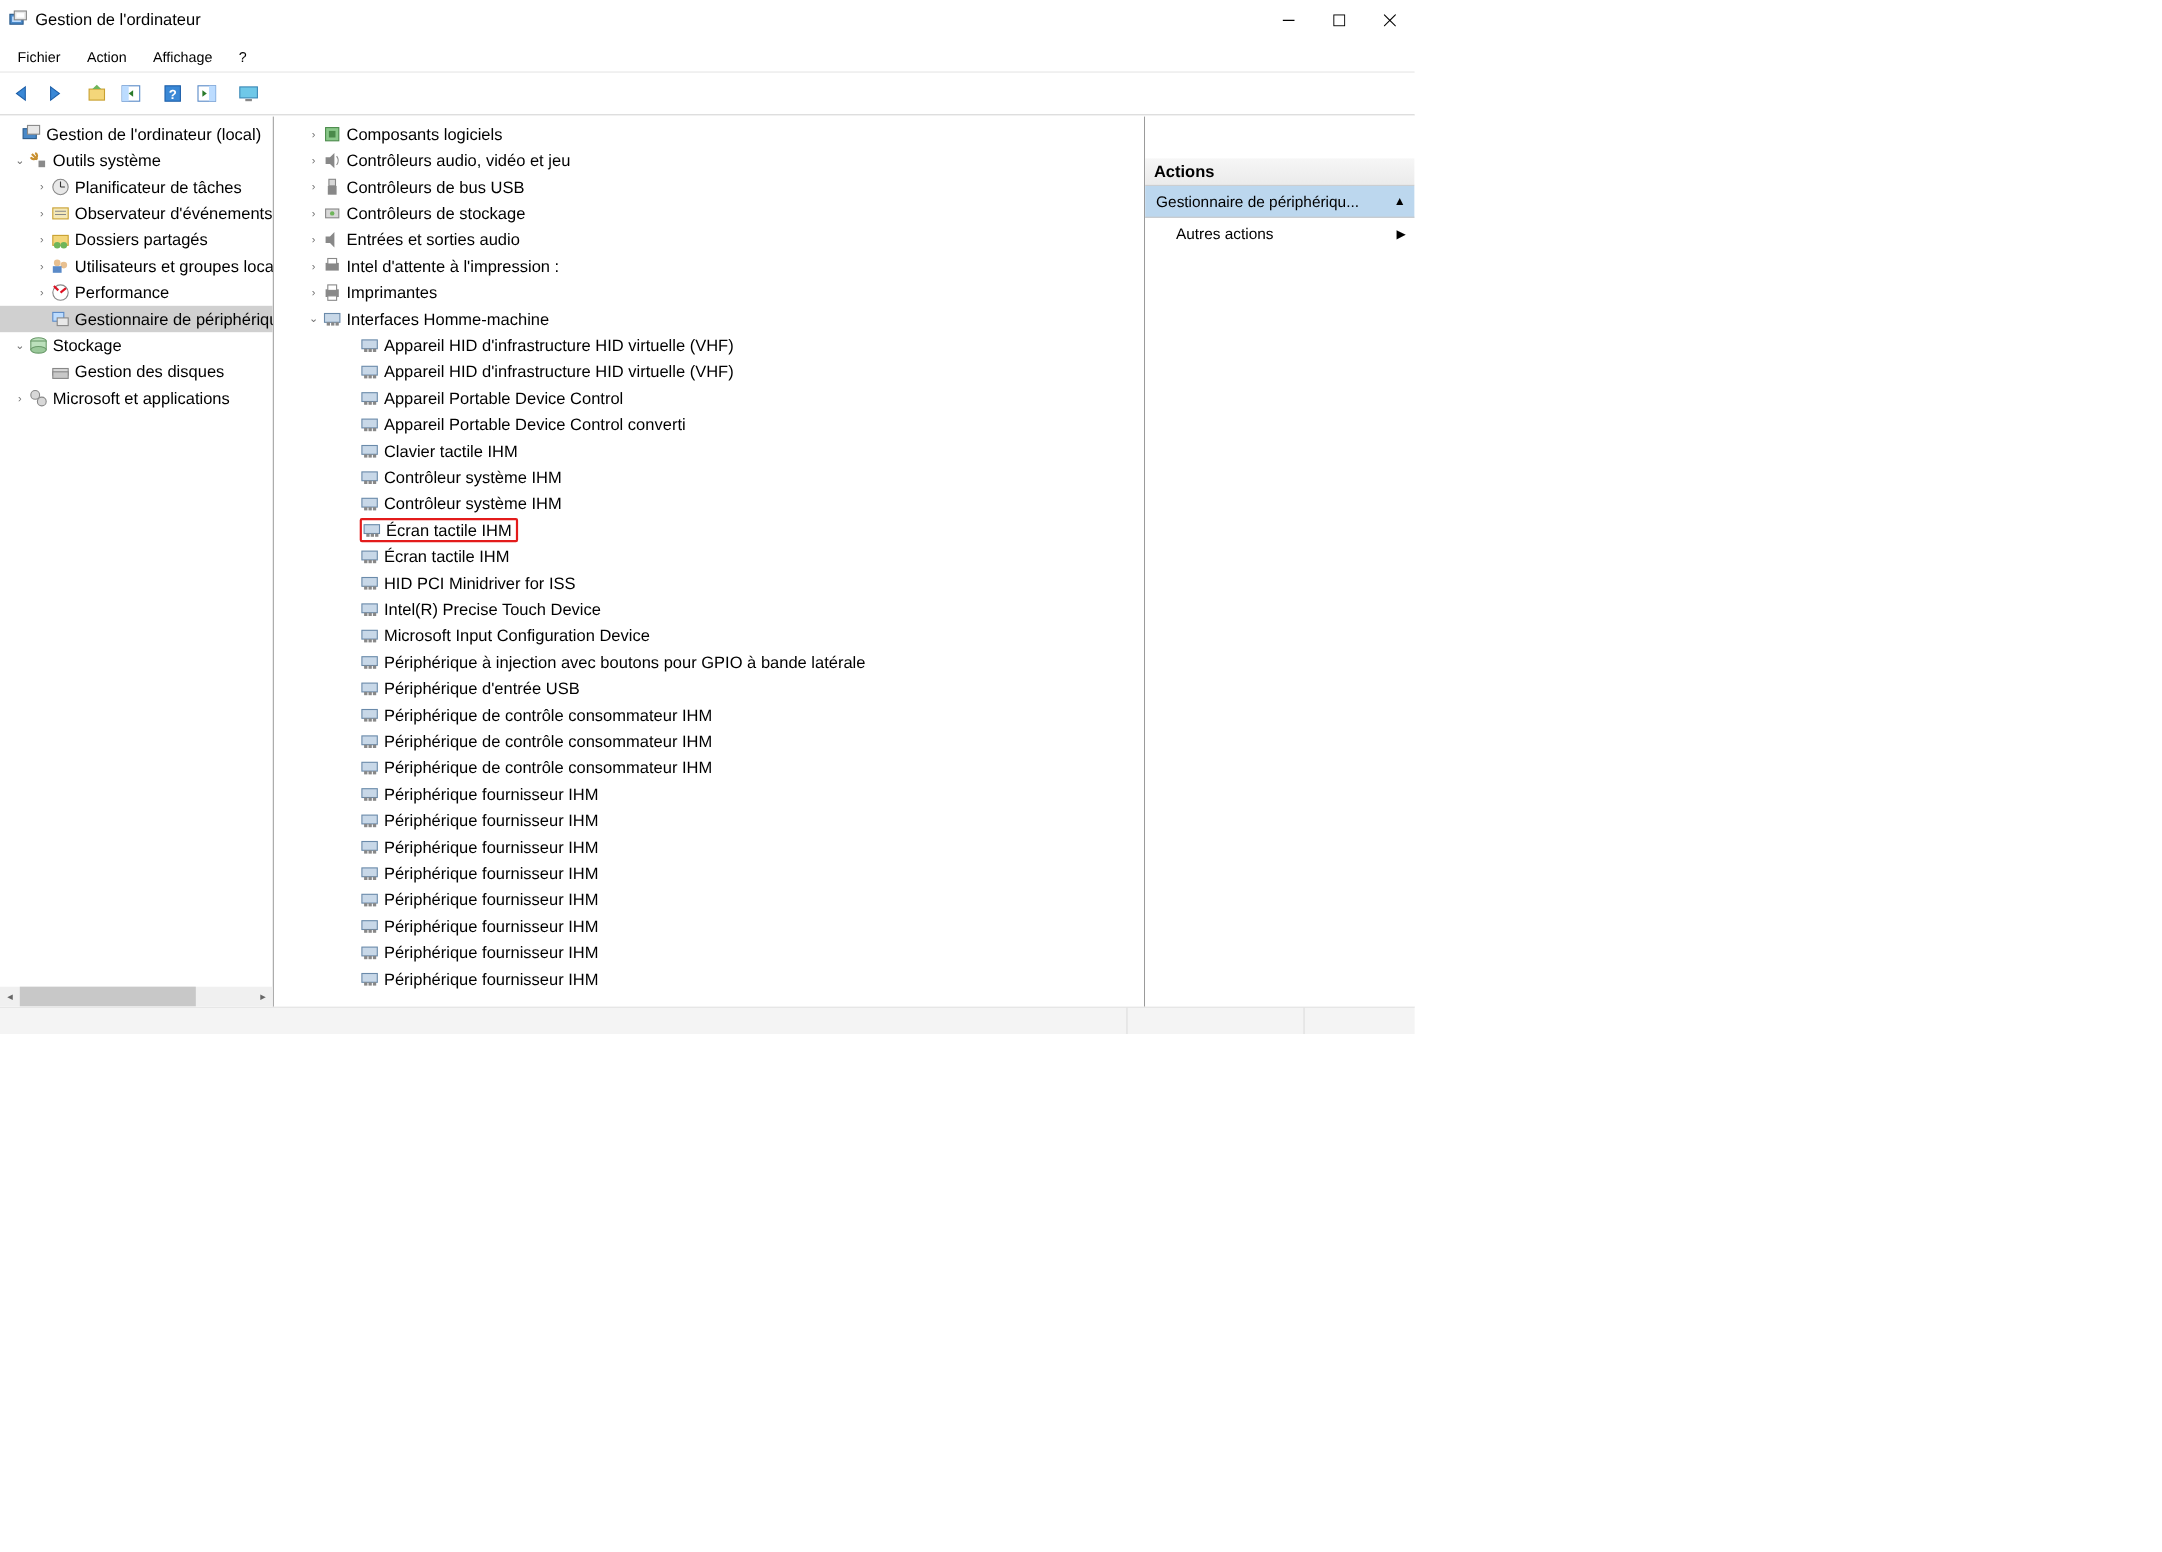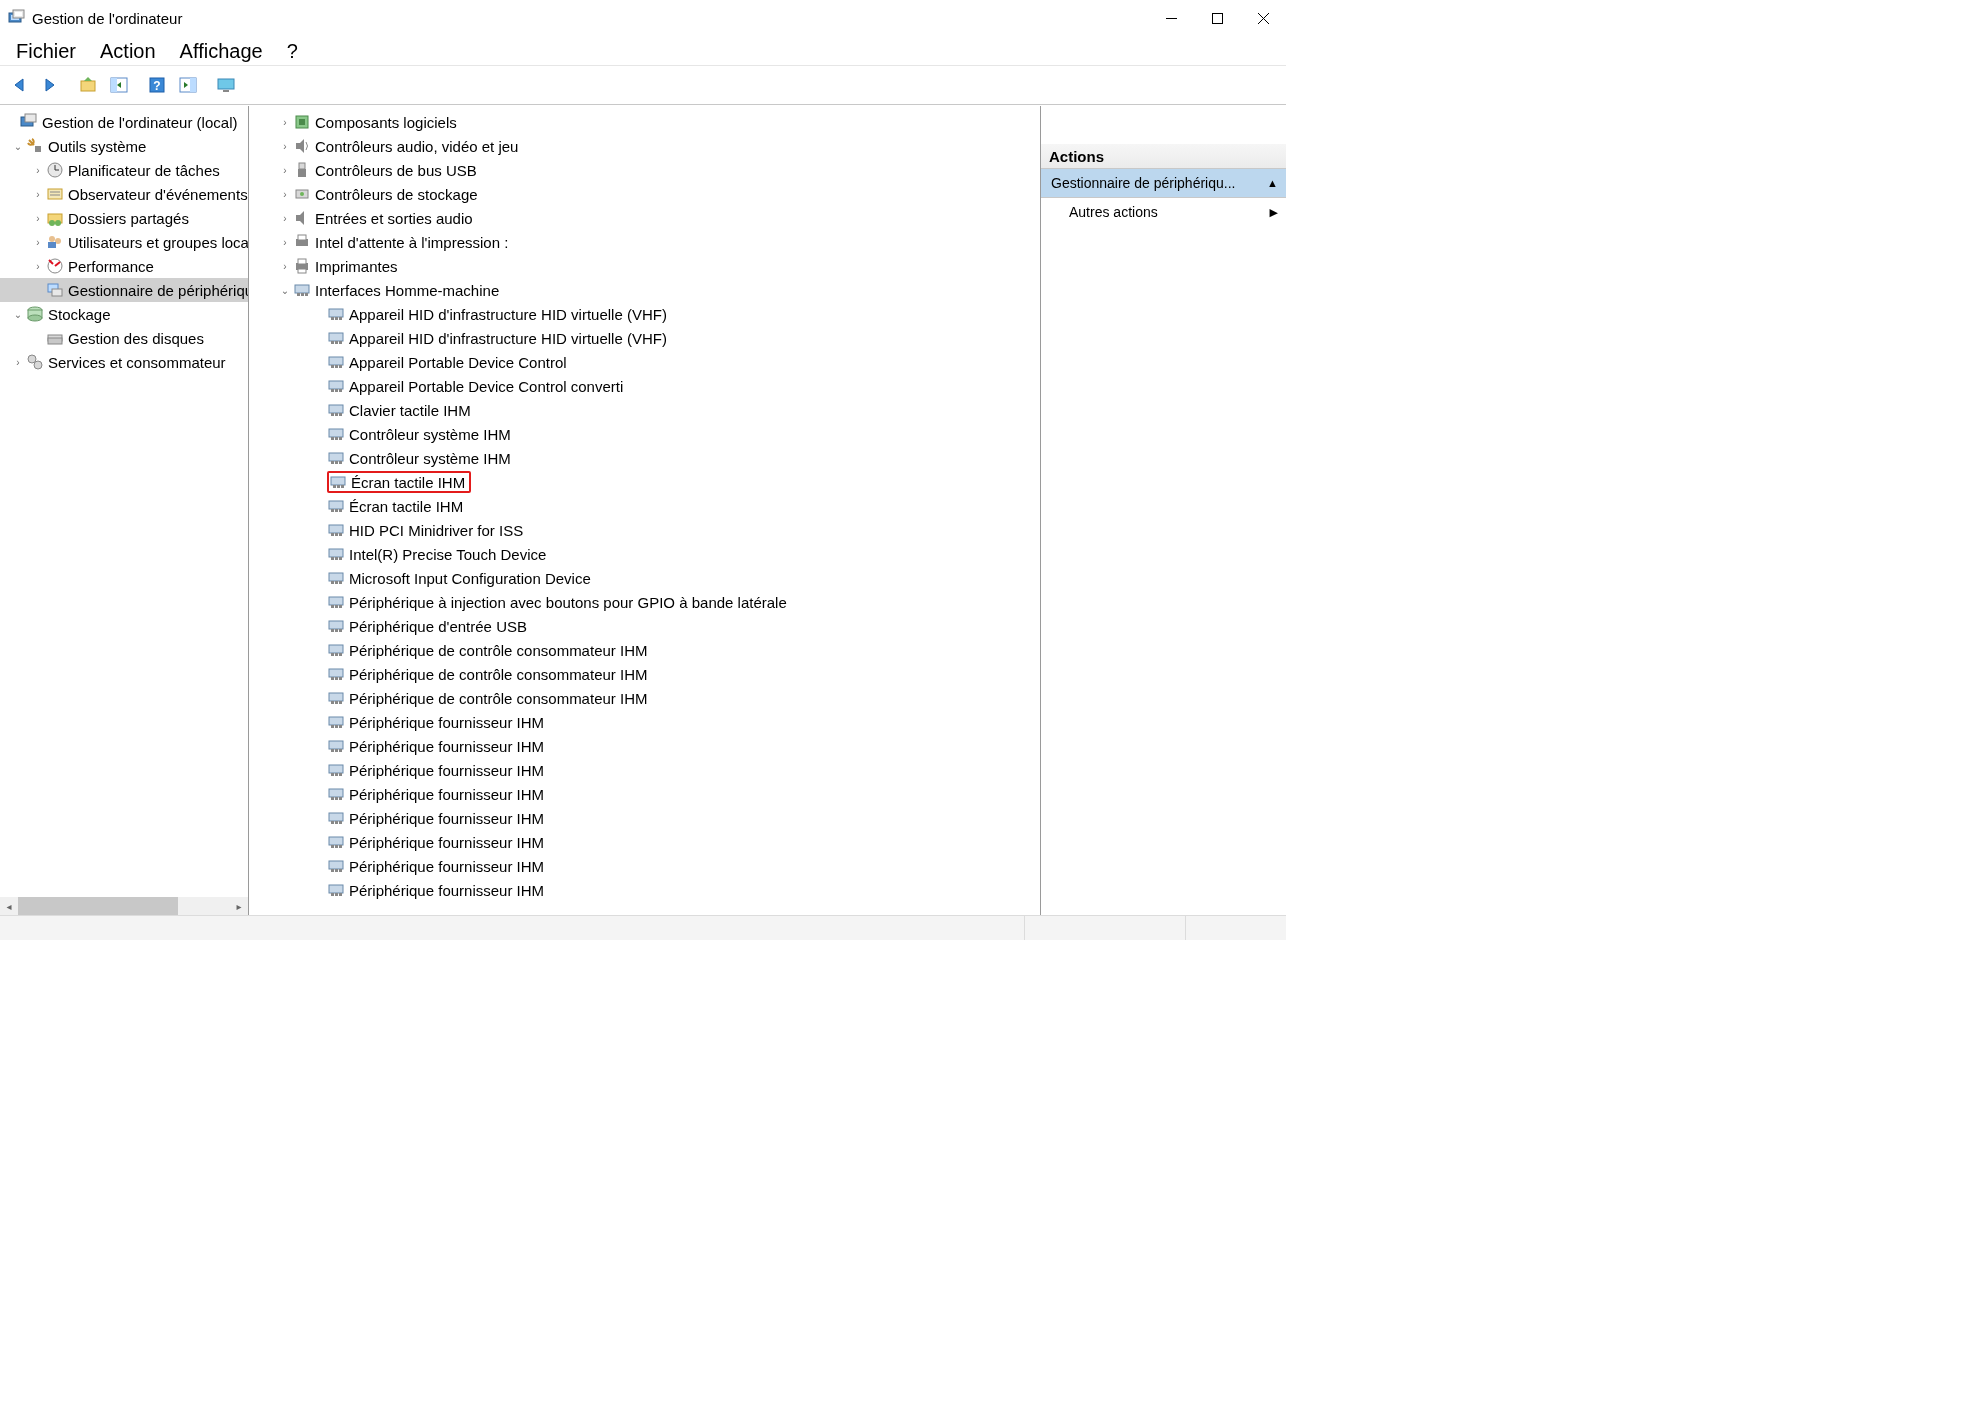--- a/index.html
+++ b/index.html
@@ -6,21 +6,21 @@
   .window{width:1286px;height:940px;background:#fff;position:relative;display:flex;flex-direction:column;}
   
   .titlebar{height:36px;display:flex;align-items:center;padding:0 0 0 8px;border-bottom:1px solid transparent;}
   .titlebar .app-icon{width:18px;height:18px;margin-right:6px;}
   .titlebar .title{flex:0 0 auto;font-size:15px;}
   .titlebar .spacer{flex:1;}
   .titlebar .win-btn{width:46px;height:30px;display:flex;align-items:center;justify-content:center;font-size:13px;}
   .titlebar .win-btn svg{stroke:#000;}
   
   .menubar{height:28px;display:flex;align-items:center;padding:0 4px;border-bottom:1px solid #e6e6e6;}
-  .menubar .menu-item{padding:2px 12px;font-size:20px;}
+  .menubar .menu-item{padding:2px 12px;font-size:13px;}
   
   .toolbar{height:34px;display:flex;align-items:center;padding:2px 4px;border-bottom:1px solid #c8c8c8;gap:1px;}
   .tool-btn{width:28px;height:28px;display:flex;align-items:center;justify-content:center;border:1px solid transparent;}
   .tool-sep{width:6px;}
   
   .main{flex:1;display:flex;min-height:0;border-top:1px solid #fff;}
   .pane{position:relative;overflow:hidden;}
   .left-pane{width:248px;border-right:1px solid #9a9a9a;background:#fff;display:flex;flex-direction:column;}
   .center-pane{flex:1;border-right:1px solid #9a9a9a;background:#fff;position:relative;}
   .right-pane{width:245px;background:#fff;}
@@ -259,21 +259,21 @@
           <span class="label">Gestion des disques</span>
         </div>
         <div class="tree-row" style="padding-left:10px">
           <span class="expander">›</span>
           <span class="ticon">
               <svg width="18" height="18">
                 <circle cx="6" cy="6" r="4" fill="#d8d8d8" stroke="#888"></circle>
                 <circle cx="12" cy="12" r="4" fill="#d8d8d8" stroke="#888"></circle>
               </svg>
             </span>
-          <span class="label">Services et consommateur</span>
+          <span class="label">Microsoft et applications</span>
         </div>
       </div>
       <div class="hscroll">
         <div class="btn">◂</div>
         <div class="track">
             <div class="thumb"></div>
           </div>
         <div class="btn">▸</div>
       </div>
     </div>

